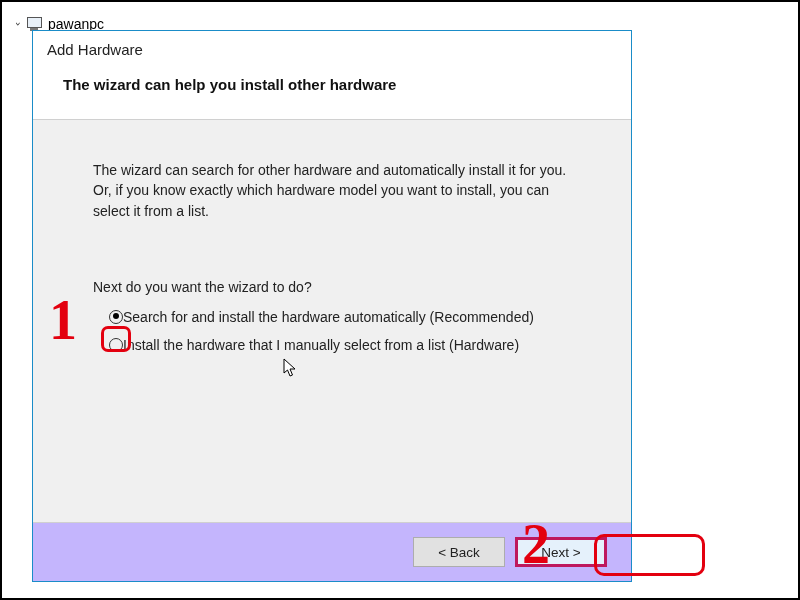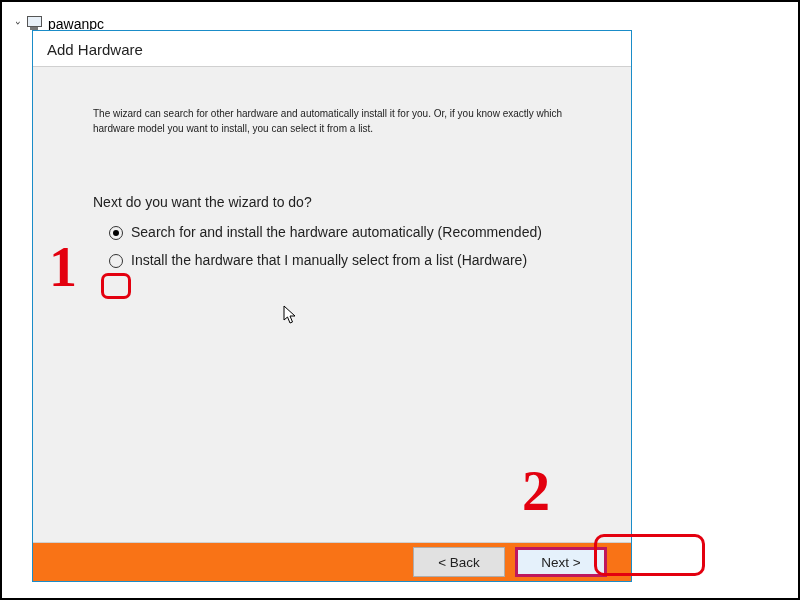--- a/index.html
+++ b/index.html
@@ -15,21 +15,21 @@
       height: 600px;
       overflow: hidden;
       position: relative;
       border: 2px solid #000;
     }
     .tree-row {
       position: absolute;
       left: 14px;
       top: 14px;
       display: flex;
-      align-items: flex-start;
+      align-items: center;
       gap: 6px;
       font-size: 14px;
       color: #000;
     }
     .chevron {
       font-size: 12px;
       color: #333;
       transform: rotate(90deg) scaleY(0.8);
       display: inline-block;
     }
@@ -85,38 +85,37 @@
       background: #d0d0d0;
       margin: 0;
     }
     .content-area {
       flex: 1;
       background: #f0f0f0;
       padding: 40px 60px 20px 60px;
       position: relative;
     }
     .intro-text {
-      font-size: 10px;
+      font-size: 14px;
       color: #222;
       line-height: 1.45;
       max-width: 630px;
     }
     .question {
       margin-top: 58px;
       font-size: 14px;
       color: #222;
     }
     .radio-group {
       margin-top: 14px;
       margin-left: 16px;
     }
     .radio-row {
       display: flex;
-      align-items: flex-end;
-      gap: 8px;
+      align-items: center;
       margin-bottom: 12px;
       font-size: 14px;
       color: #222;
       position: relative;
     }
     .radio {
       appearance: none;
       width: 14px;
       height: 14px;
       border: 1.5px solid #333;
@@ -164,23 +163,23 @@
       font-family: Georgia, "Times New Roman", serif;
       pointer-events: none;
     }
     .cursor {
       position: absolute;
       left: 250px;
       top: 238px;
       pointer-events: none;
     }
     .button-bar {
-      background: #f97316;
+      background: #c4b5fd;
       border-top: 1px solid #d0d0d0;
-      padding: 4px 24px;
+      padding: 14px 24px;
       display: flex;
       justify-content: flex-end;
       gap: 10px;
       align-items: center;
     }
     .btn {
       min-width: 92px;
       height: 30px;
       border: 1px solid #adadad;
       background: #e1e1e1;
@@ -208,20 +207,21 @@
 <body>
 
 <div class="tree-row">
   <span class="chevron">›</span>
   <span class="computer-icon"></span>
   <span>pawanpc</span>
 </div>
 
 <div class="dialog">
   <div class="dialog-title">Add Hardware</div>
+  <div class="dialog-subtitle">The wizard can help you install other hardware</div>
   <div class="divider"></div>
 
   <div class="content-area">
     <div class="intro-text">The wizard can search for other hardware and automatically install it for you. Or, if you know exactly which hardware model you want to install, you can select it from a list.</div>
     <div class="question">Next do you want the wizard to do?</div>
 
     <div class="radio-group">
       <label class="radio-row">
         <input type="radio" name="wiz" class="radio" checked="" style="">
         <span>Search for and install the hardware automatically (Recommended)</span>

